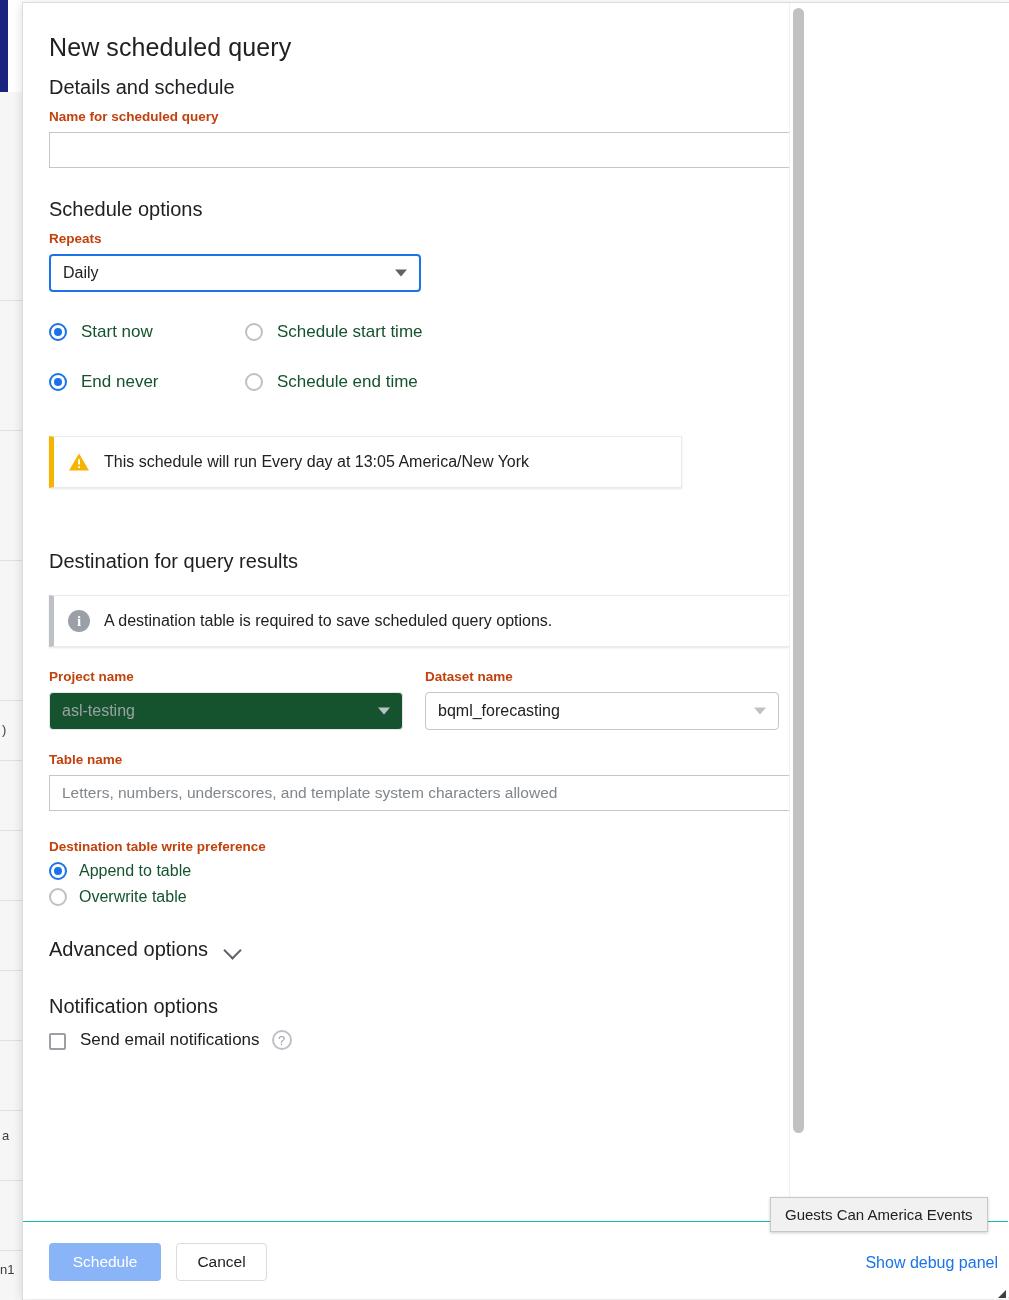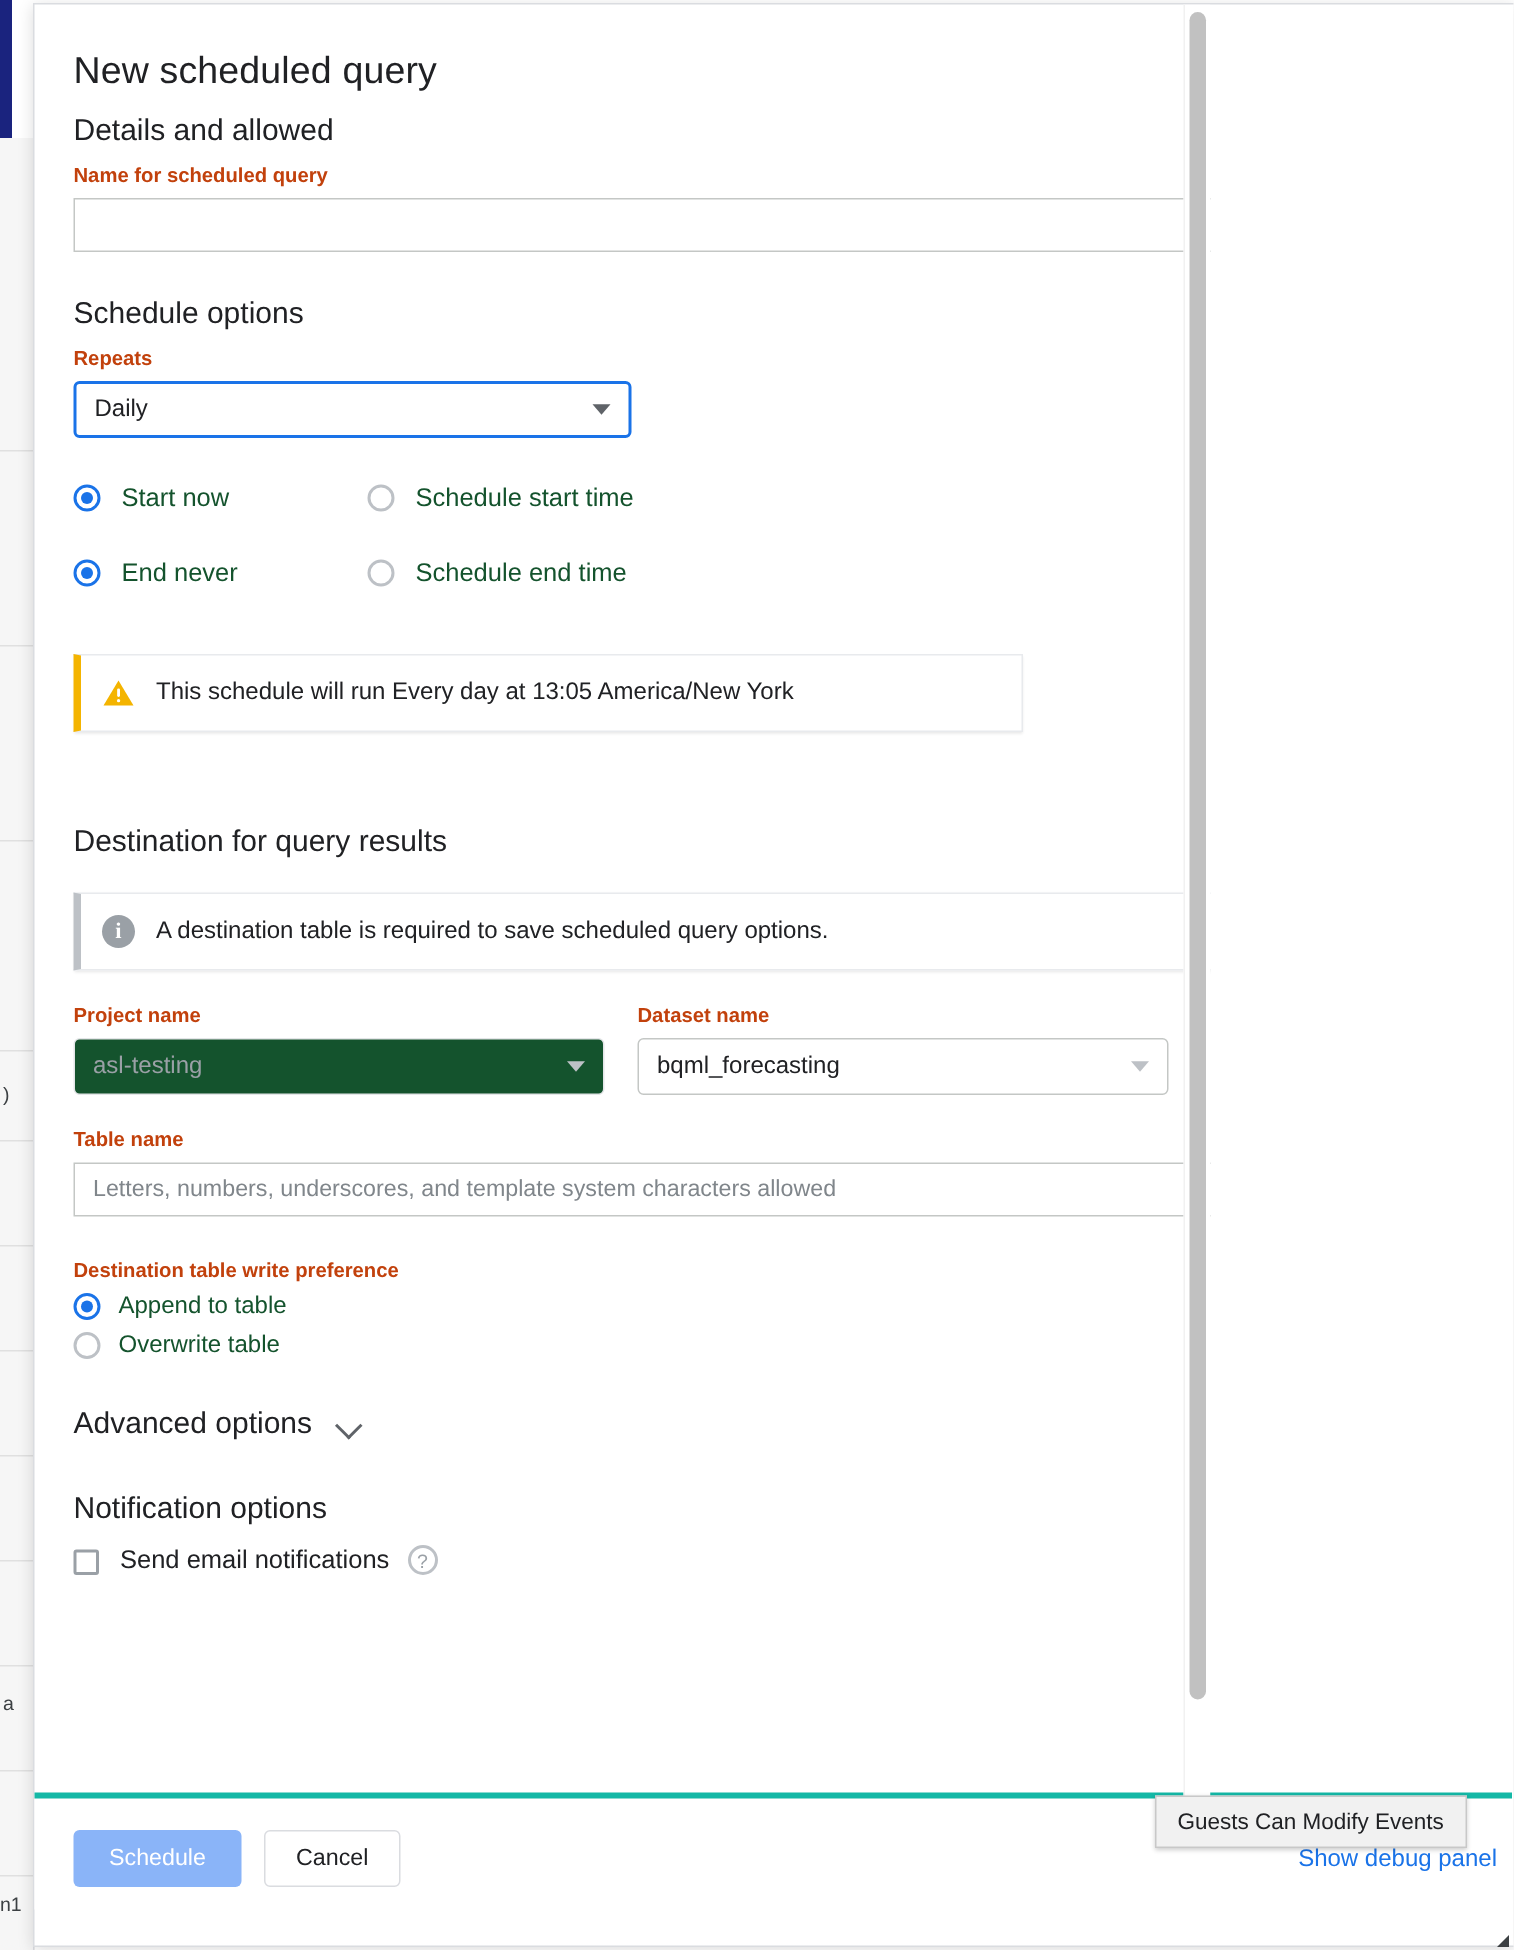--- a/index.html
+++ b/index.html
@@ -283,25 +283,25 @@
     font-size: 13px;
     display: flex;
     align-items: center;
     justify-content: center;
   }
 
   
   .modal-footer {
     position: absolute;
     left: 0;
-    top: 1192px;
+    top: 1218px;
     width: 985px;
     height: 78px;
     background: #fff;
-    border-top: 4px solid #14b8a6;
+    border-top: 1px solid #14b8a6;
     box-sizing: border-box;
   }
   .btn {
     position: absolute;
     font-family: "Liberation Sans", sans-serif;
     font-size: 15.5px;
     border-radius: 4px;
     cursor: pointer;
     box-sizing: border-box;
   }
@@ -397,21 +397,21 @@
   <div class="bg-ghost-text" style="left:0px; top:1262px; width:20px;">n1</div>
 </div>
 
 <div class="modal">
 
   <div class="modal-body">
     <div class="content">
 
       <h1 class="title">New scheduled query</h1>
 
-      <h2 class="section">Details and allowed</h2>
+      <h2 class="section">Details and schedule</h2>
 
       <div class="field-label">Name for scheduled query</div>
       <input class="text-input" type="text" placeholder="" style="">
 
       <div class="gap-30"></div>
 
       <h2 class="section">Schedule options</h2>
 
       <div class="field-label">Repeats</div>
       <div class="select-box focused">
@@ -531,19 +531,19 @@
     </div>
   </div>
 
   <div class="modal-footer">
     <button class="btn btn-primary">Schedule</button>
     <button class="btn btn-secondary">Cancel</button>
     <a class="debug-link">Show debug panel</a>
   </div>
 </div>
 
-<div class="tooltip">Guests Can Modify Events</div>
+<div class="tooltip">Guests Can America Events</div>
 
 <div class="resize-grip">
   <svg width="14" height="14" viewBox="0 0 14 14" aria-hidden="true">
     <path d="M13 5 L13 13 L5 13 Z" fill="#3c4043"></path>
   </svg>
 </div>
 
 </body></html>

